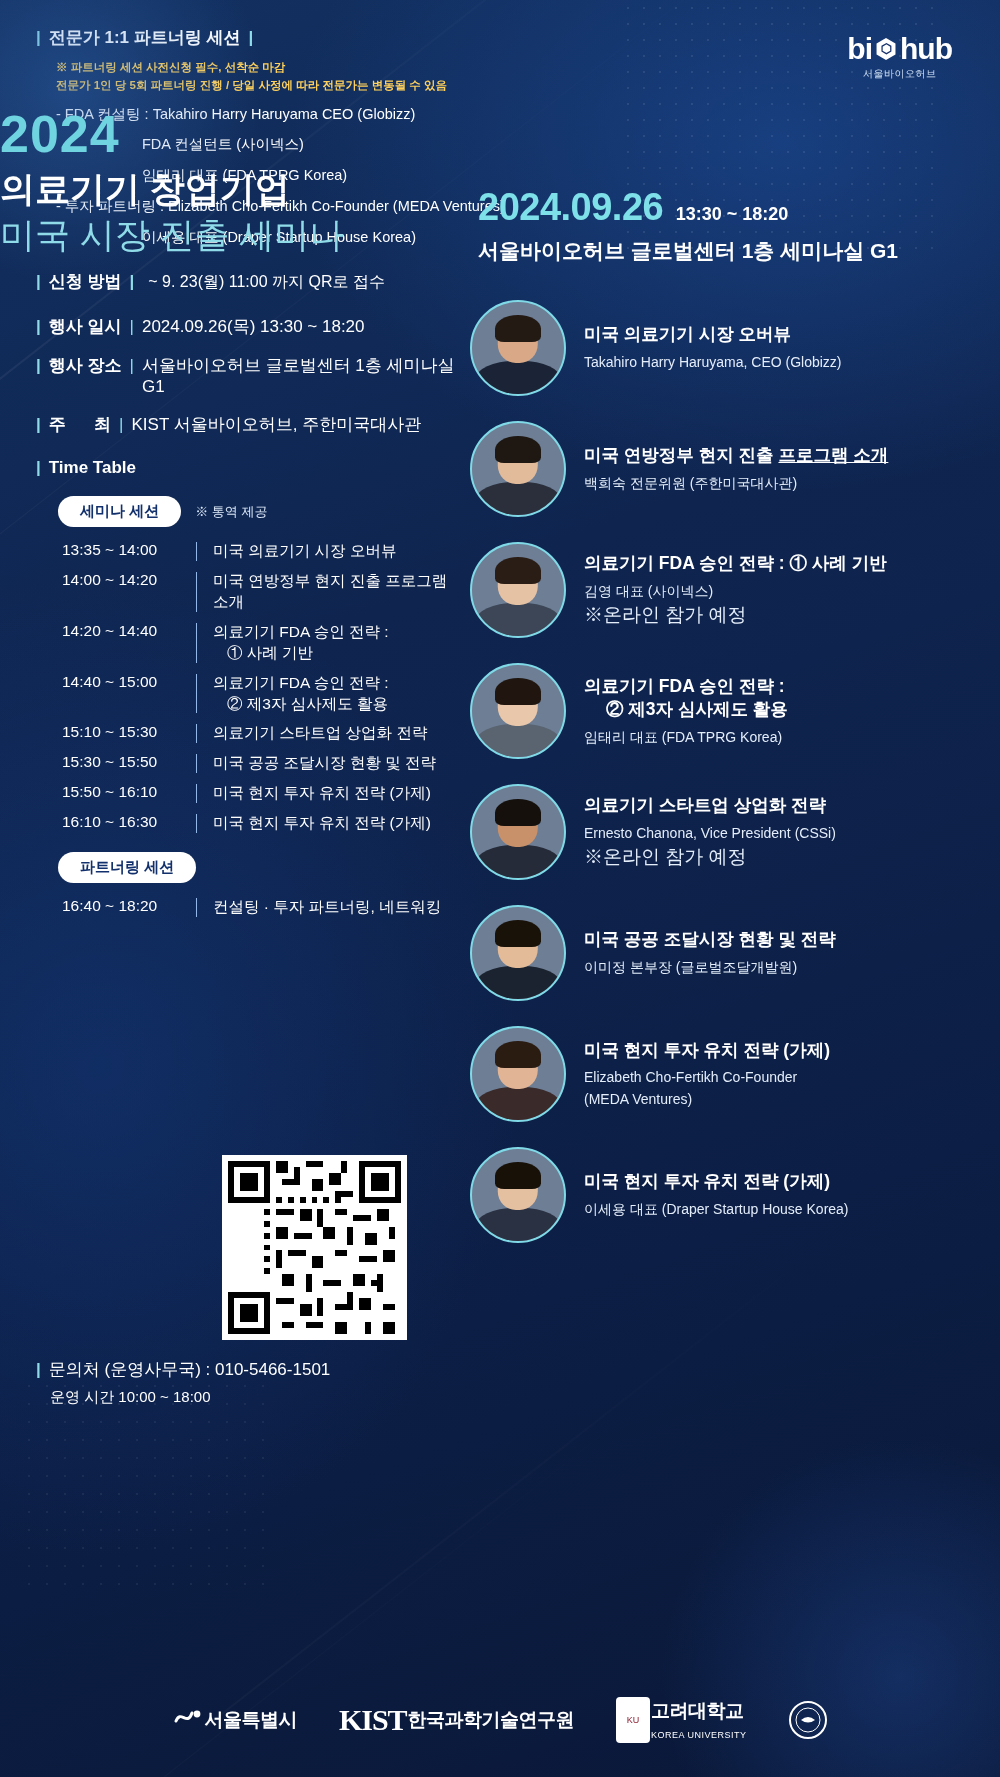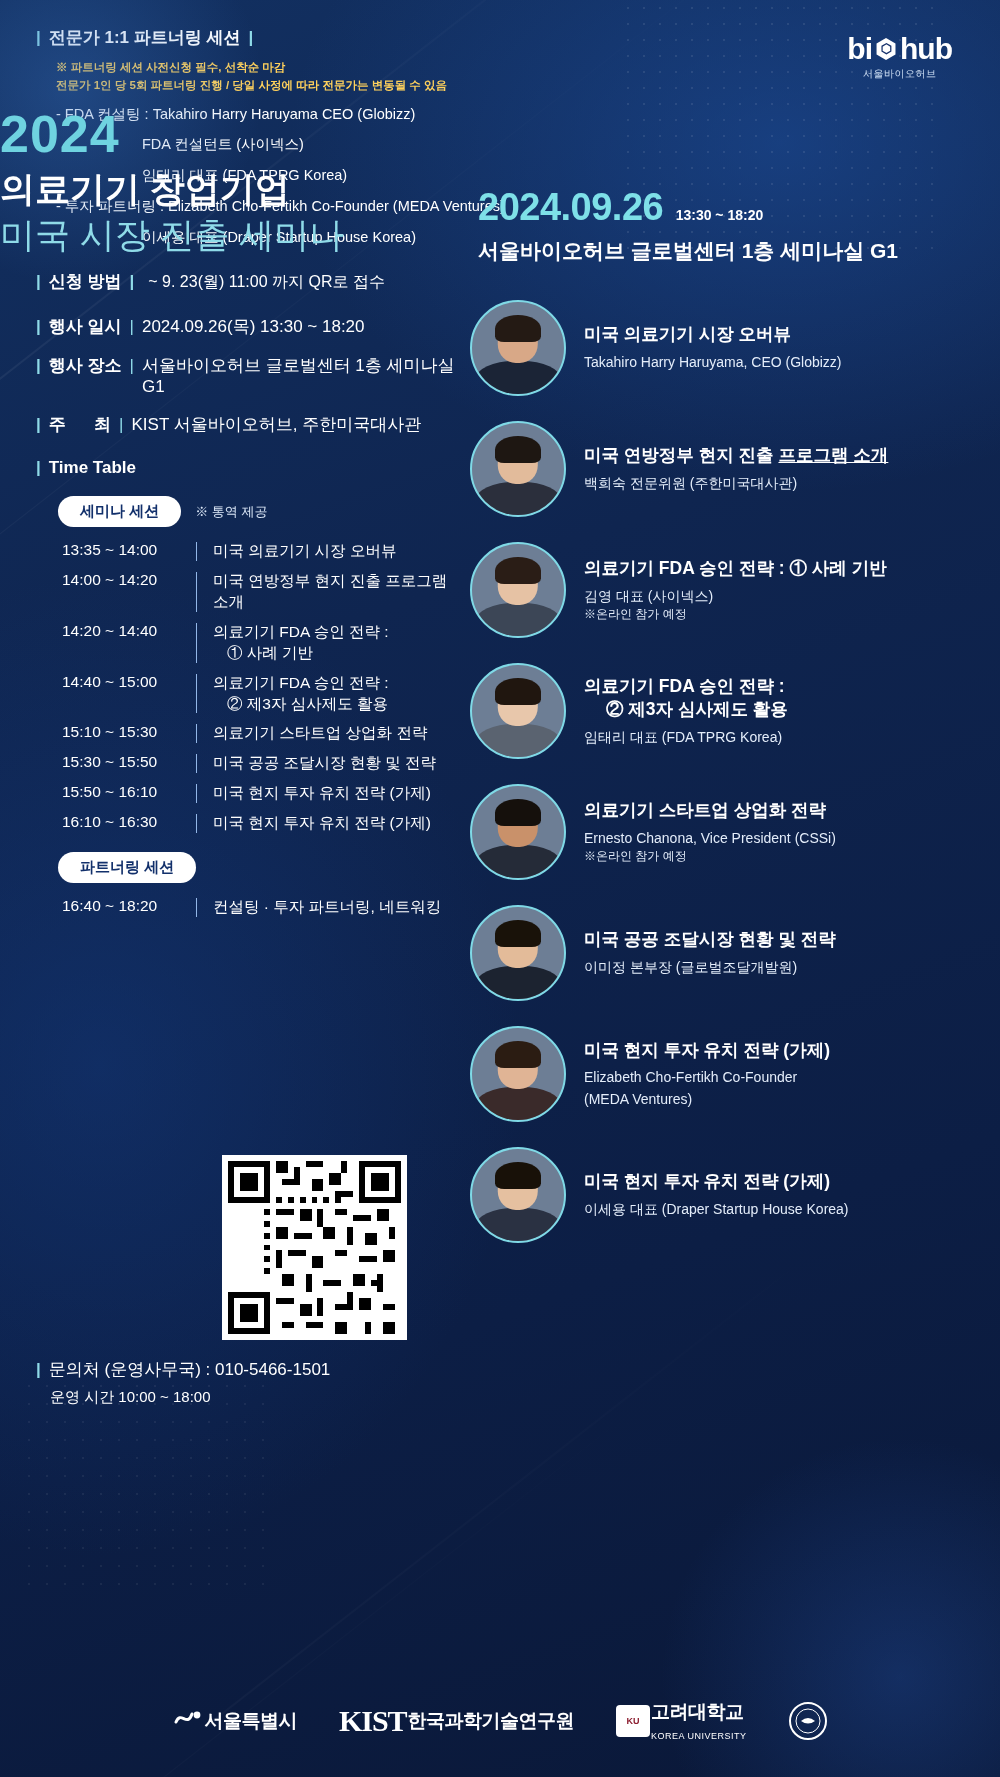--- a/index.html
+++ b/index.html
@@ -60,21 +60,21 @@
 
   
   .title-wrap { position: absolute; left: 0; top: 108px; width: 470px; text-align: left; padding-right: 10px;}
   .year { font-size: 52px; font-weight: bold; color: #6fd3e0; line-height: 1; letter-spacing: 1px;}
   .t1 { font-size: 35px; font-weight: bold; color: #ffffff; margin-top: 8px; line-height: 1.2;}
   .t2 { font-size: 35px; font-weight: normal; color: #8fdbe8; margin-top: 4px; line-height: 1.2;}
 
   
   .datewrap { position: absolute; left: 478px; top: 186px; }
   .bigdate { font-size: 38px; font-weight: bold; color: #7ee0e8; display: inline-block; letter-spacing:-0.5px;}
-  .timerange { font-size: 14px; font-weight: bold; color: #ffffff; display:inline-block; margin-left: 8px; }
+  .timerange { font-size: 18px; font-weight: bold; color: #ffffff; display:inline-block; margin-left: 8px; }
   .venue { font-size: 21px; font-weight: bold; color: #ffffff; margin-top: 8px; }
 
   
   .info { position: absolute; left: 36px; top: 315px; width: 430px; }
   .info-row { display: flex; align-items: baseline; font-size: 17px; margin-bottom: 16px; color: #ffffff;}
   .bar { color: #8fdbe8; margin-right: 8px; font-weight: bold;}
   .lbl { font-weight: bold; white-space: pre; }
   .sep { margin: 0 8px; color: #8fdbe8; }
   .val { font-weight: normal; }
   .tt-head { display:flex; align-items:center; font-size: 17px; font-weight: bold; margin-top: 22px;}
@@ -126,33 +126,33 @@
   .face .head { position:absolute; left:50%; top:20%; width:44%; height:46%; transform:translateX(-50%);
     border-radius: 50% 50% 45% 45%; }
   .face .body { position:absolute; left:50%; bottom:-6%; width:92%; height:42%; transform:translateX(-50%);
     border-radius: 46% 46% 0 0; }
   .face .hair { position:absolute; left:50%; top:14%; width:50%; height:30%; transform:translateX(-50%);
     border-radius: 50% 50% 20% 20%; }
   .sp-txt { margin-left: 18px; }
   .sp-title { font-size: 17.5px; font-weight: bold; color: #fff; line-height: 1.35;}
   .sp-title .u { text-decoration: underline; }
   .sp-name { font-size: 14px; color: #e4edfa; margin-top: 6px; line-height: 1.4;}
-  .sp-note { font-size: 12px; color: #e4edfa; }
+  .sp-note { font-size: 19px; color: #e4edfa; }
 
   
   .footer { position: absolute; left: 0; bottom: 34px; width: 100%;
     display: flex; justify-content: center; align-items: center; gap: 42px;}
   .f-item { display: flex; align-items: center; gap: 1px; color: #fff; }
   .f-text { font-size: 19px; font-weight: bold; letter-spacing: -0.5px;}
   .f-sub { font-size: 9px; letter-spacing: .5px;}
   .kist { font-size: 30px; font-weight: bold; font-family: "Liberation Serif", serif; letter-spacing: -1px;}
   .seal { width: 38px; height: 38px; border-radius: 50%; border: 2px solid #fff;
     display:flex; align-items:center; justify-content:center; font-size: 9px;}
-  .kusquare { width: 34px; height: 32px; background:#fff; color:#8c1d2f; border-radius:4px;
-    font-size: 9px; font-weight:bold; display:flex; align-items:center; justify-content:center; text-align:left;}
+  .kusquare { width: 34px; height: 46px; background:#fff; color:#8c1d2f; border-radius:4px;
+    font-size: 9px; font-weight:normal; display:flex; align-items:center; justify-content:center; text-align:left;}
 </style>
 </head>
 <body>
 
 <div class="poster">
   <div class="glow-tl"></div>
   <div class="glow-br"></div>
   <div class="dots"></div>
   <div class="dots2"></div>
   <div class="streak s1"></div>

